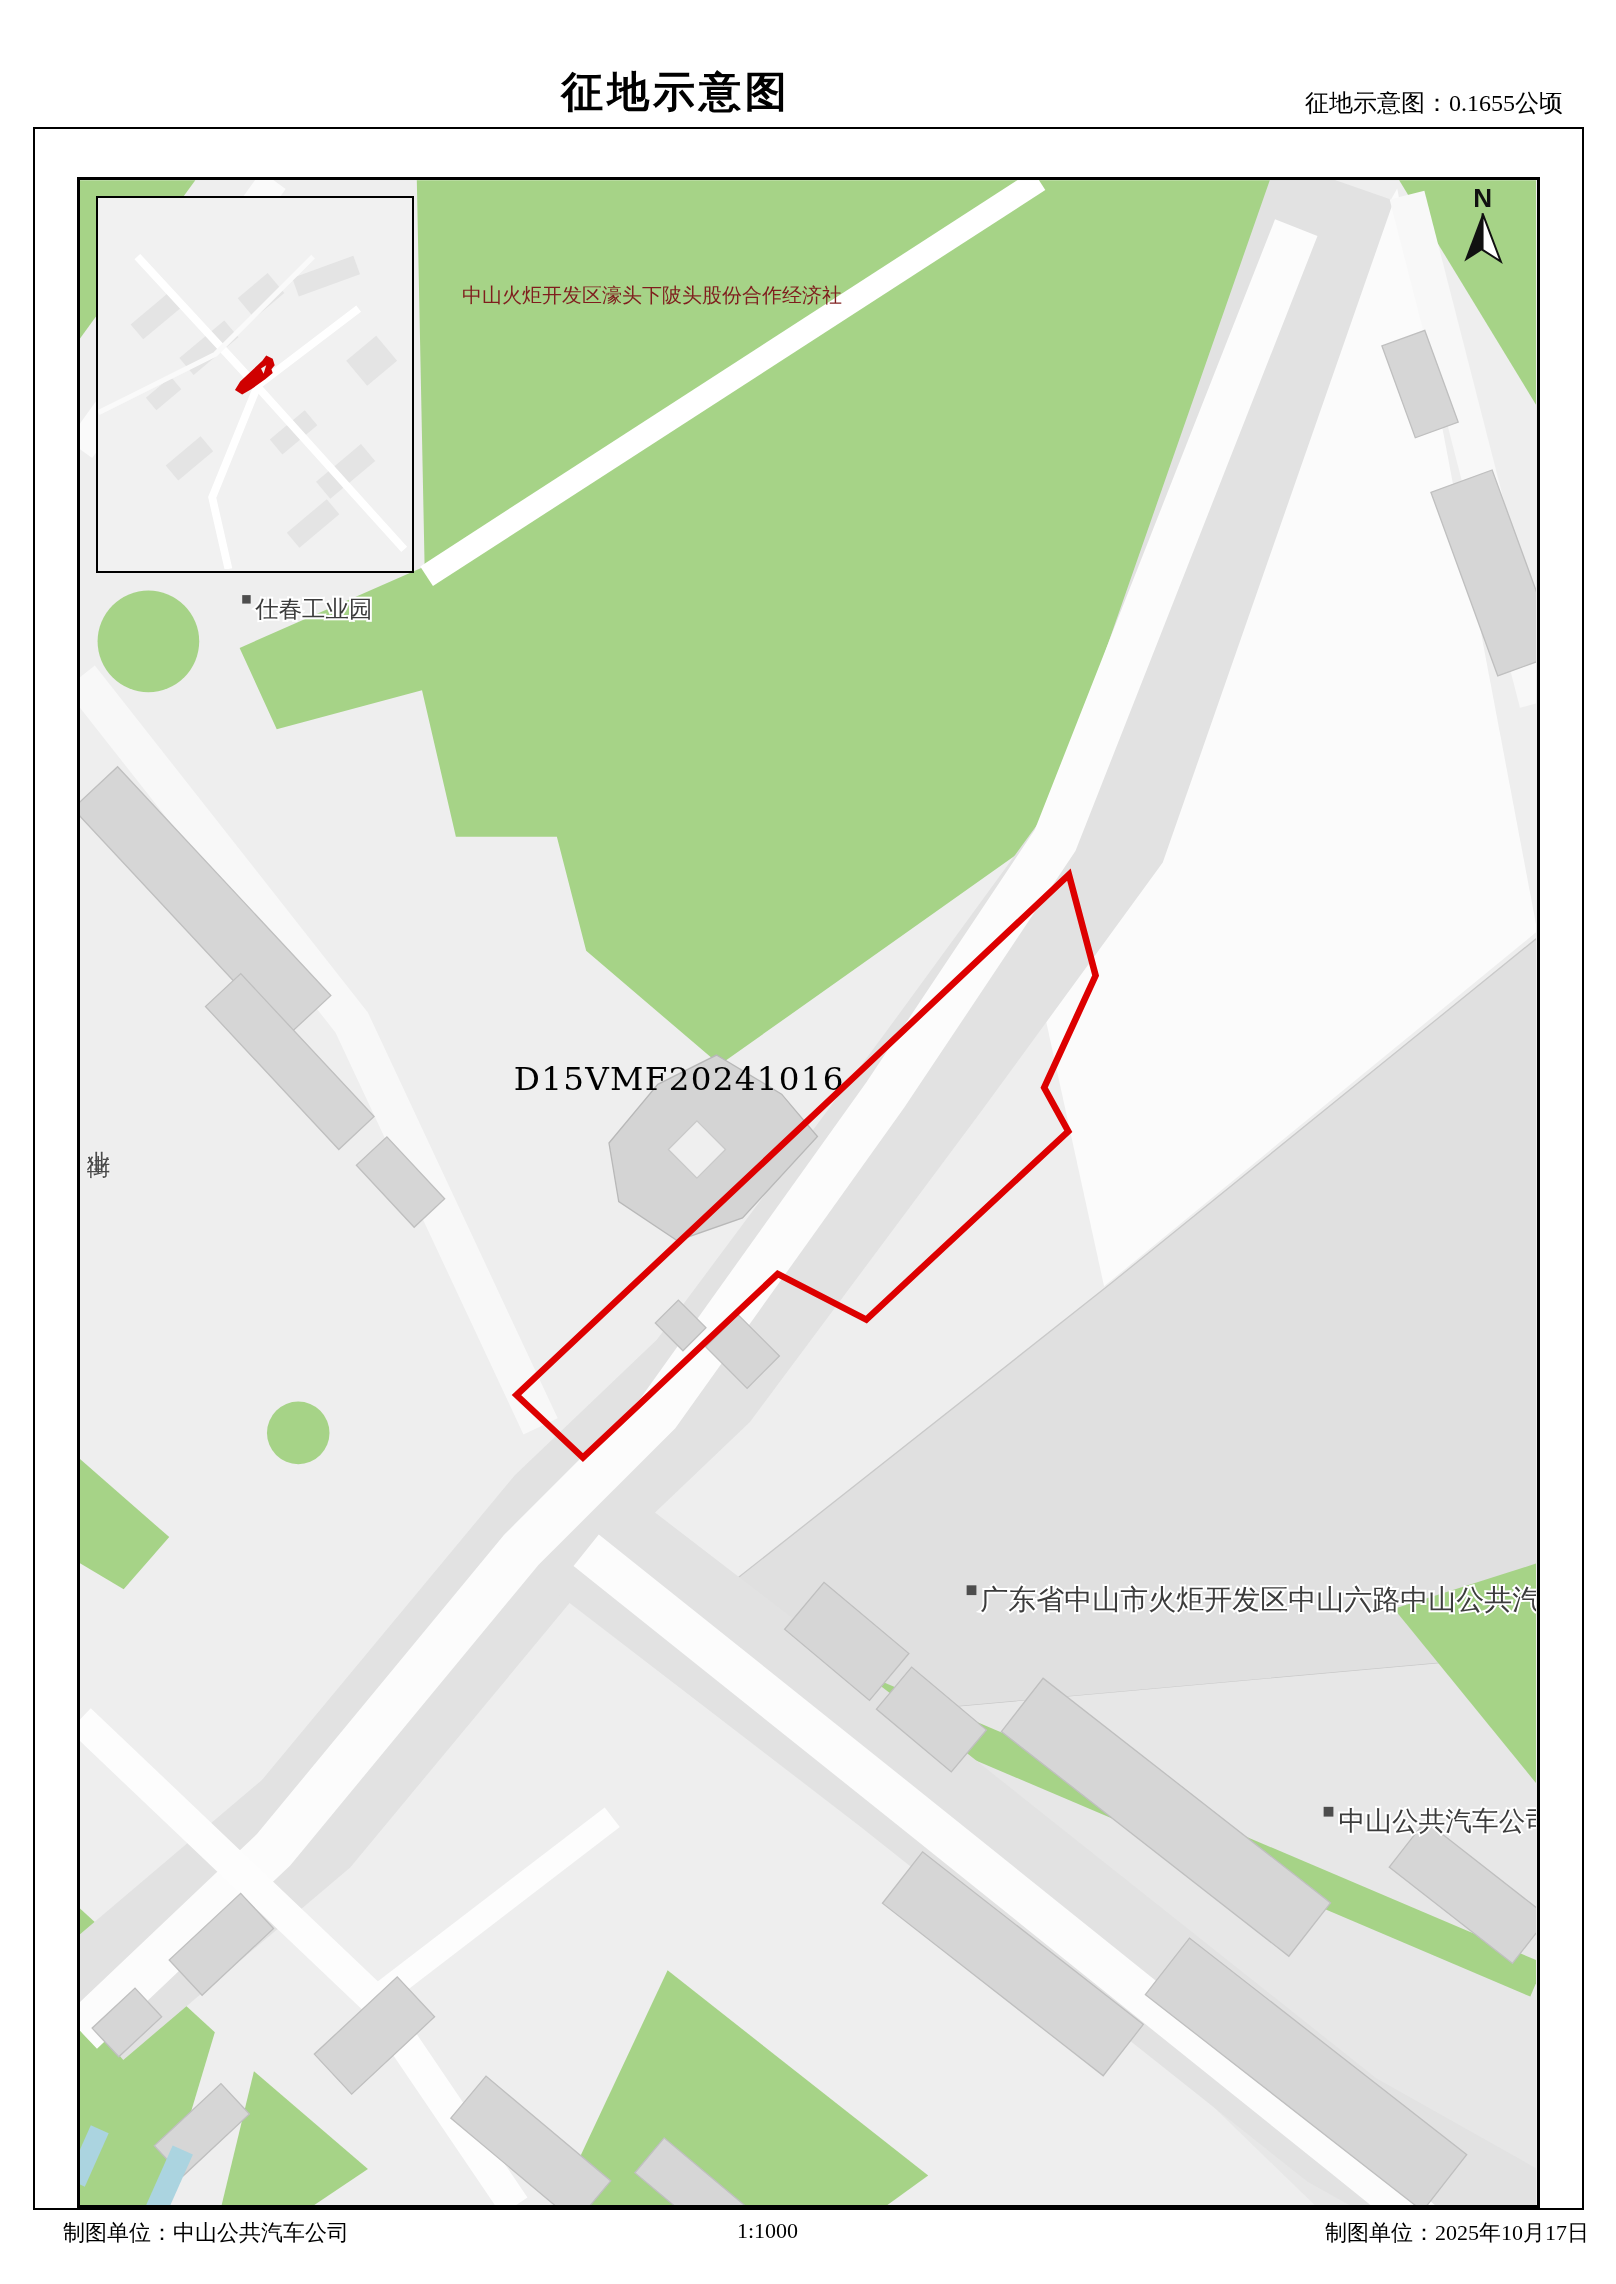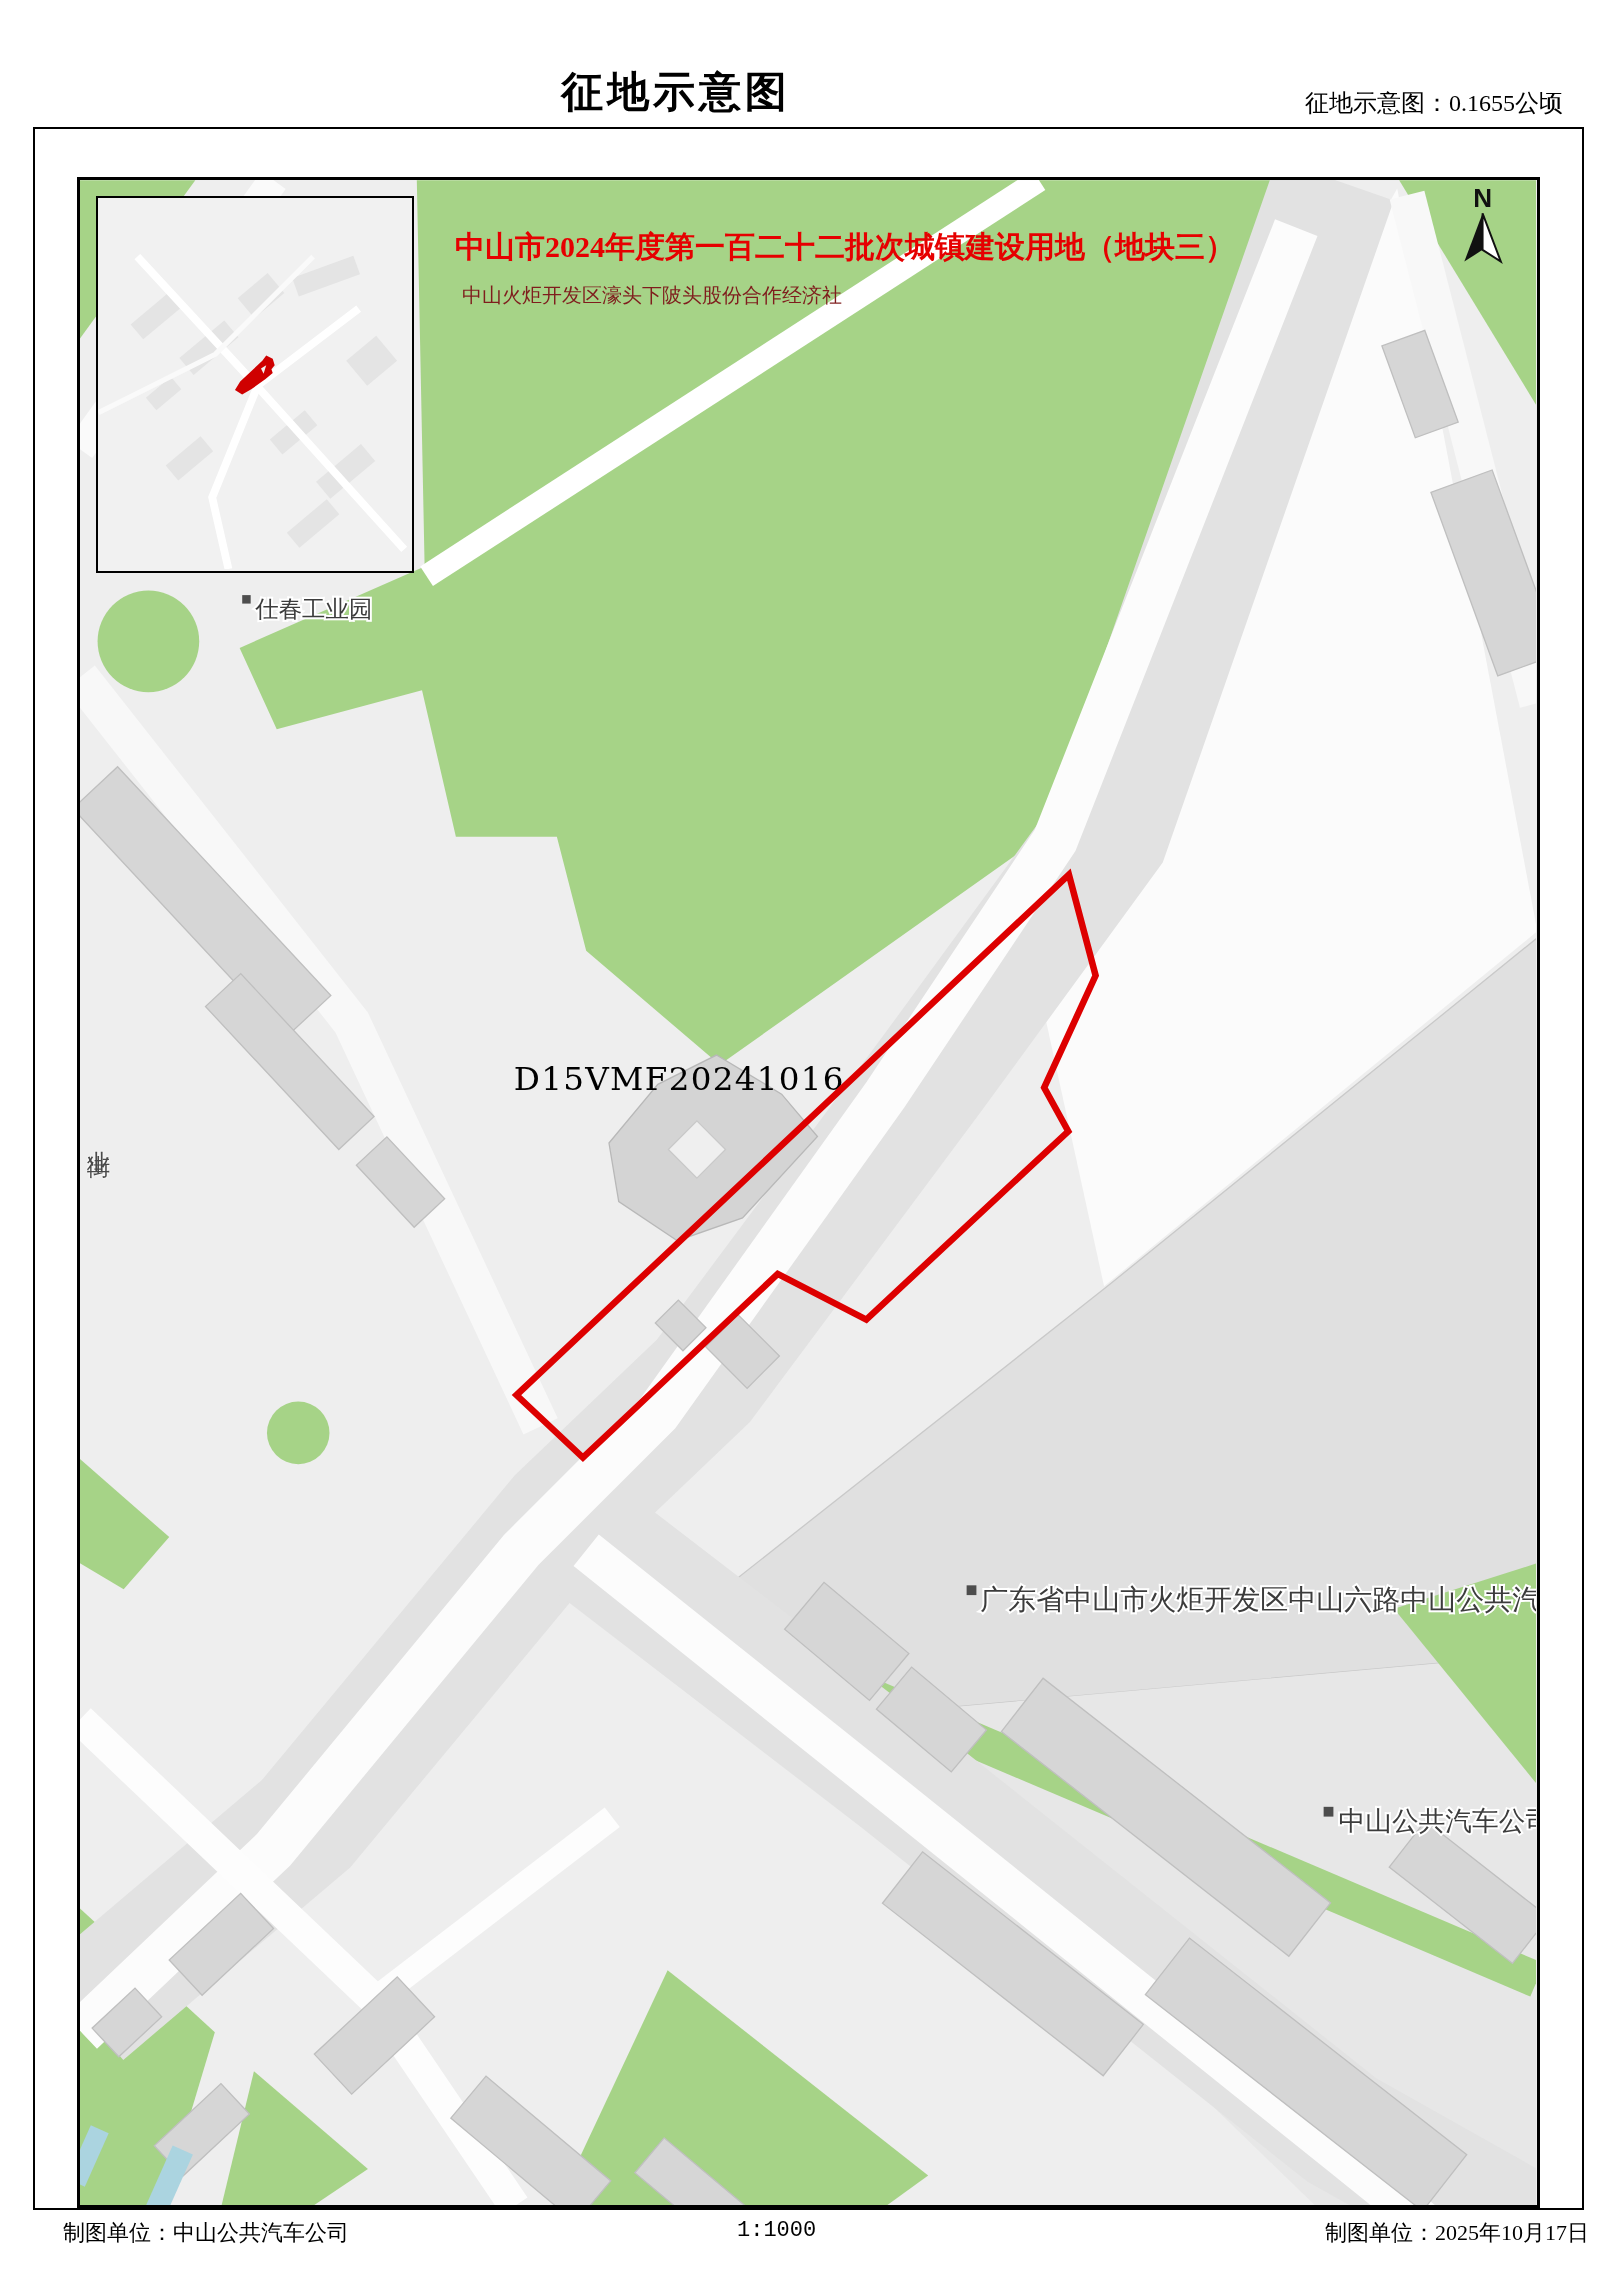--- a/index.html
+++ b/index.html
@@ -16,21 +16,21 @@
   .anno{position:absolute;white-space:nowrap;}
   .anno-red{left:375px;top:47px;font-size:30px;font-weight:bold;color:#e60000;}
   .anno-black{left:382px;top:102px;font-size:20px;color:#7f1d1d;}
   .street-vert{position:absolute;left:2.6px;top:952px;writing-mode:vertical-rl;
                font-family:"Liberation Sans",sans-serif;font-size:23.5px;color:#4a4a4a;
                letter-spacing:5.2px;text-shadow:0 0 2.6px #fff,0 0 2.6px #fff;}
   .inset{position:absolute;left:15.6px;top:15.6px;width:318px;height:377px;
          border:2.6px solid #000;box-sizing:border-box;background:#f1f1f1;overflow:hidden;}
   .footer-text{position:absolute;font-size:22px;color:#000;white-space:nowrap;}
   .f-agency{left:63px;top:2218px;}
-  .f-scale{left:737px;top:2218px;font-family:Liberation Mono, monospace;}
+  .f-scale{left:737px;top:2218px;}
   .f-date{right:27px;top:2218px;}
   .map-label{font-family:"Liberation Sans",sans-serif;fill:#3c3c3c;stroke:#ffffff;
              stroke-width:6px;paint-order:stroke;}
   .code-label{font-family:"DejaVu Serif",serif;fill:#000;}
 </style>
 </head>
 <body>
 
 <div class="page">
 
@@ -158,21 +158,20 @@
 
       <polygon points="1641,1343 1682,1498 1603,1670 1640,1737 1330,2026 1194,1956 895,2238 793,2142" fill="none" stroke="#dd0000" stroke-width="10" stroke-linejoin="miter"></polygon>
 
       <g>
         <text x="2276" y="318" font-size="40" font-weight="bold" text-anchor="middle" font-family="Liberation Sans, sans-serif" fill="#111">N</text>
         <polygon points="2276,328 2248,402 2276,384" fill="#111"></polygon>
         <polygon points="2276,328 2304,402 2276,384" fill="#ffffff" stroke="#111" stroke-width="3"></polygon>
       </g>
     </svg>
 
-    <div class="anno anno-red">中山市2024年度第一百二十二批次城镇建设用地（地块三）</div>
     <div class="anno anno-black">中山火炬开发区濠头下陂头股份合作经济社</div>
 
     <div class="street-vert">业街</div>
 
     <div class="inset">
       <svg width="313" height="371" viewBox="0 0 480 570">
         <rect x="0" y="0" width="480" height="570" fill="#f1f1f1"></rect>
         <g fill="#e4e4e4">
           <g transform="translate(90,180) rotate(-40)">
               <rect x="-40" y="-15" width="80" height="30"></rect>

